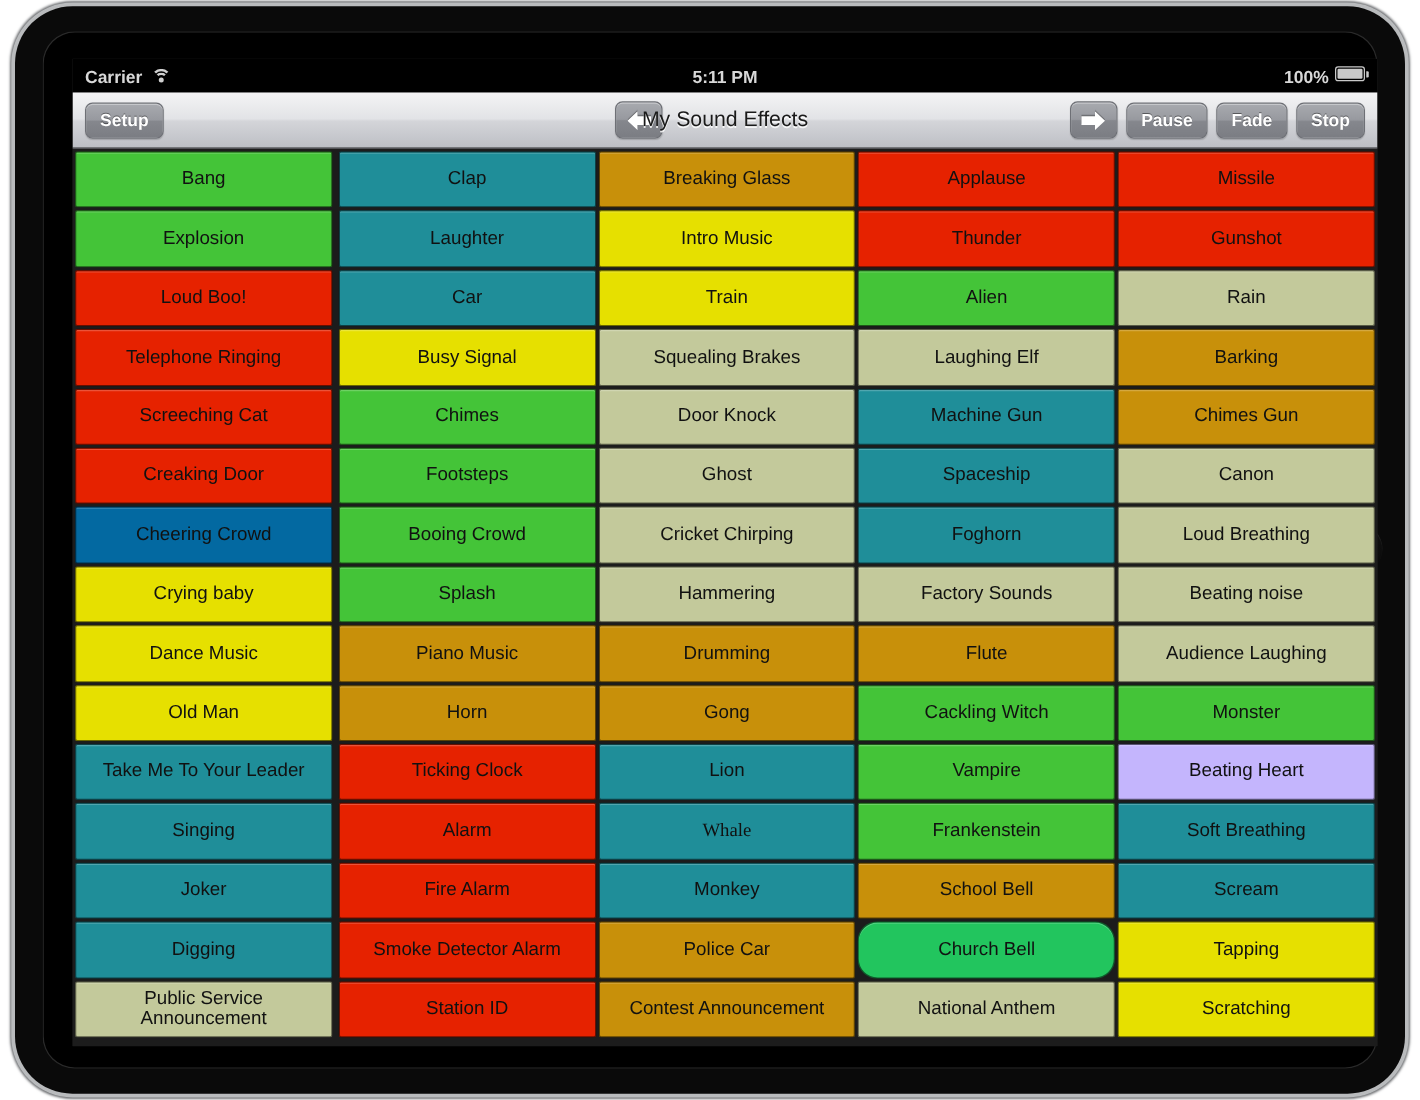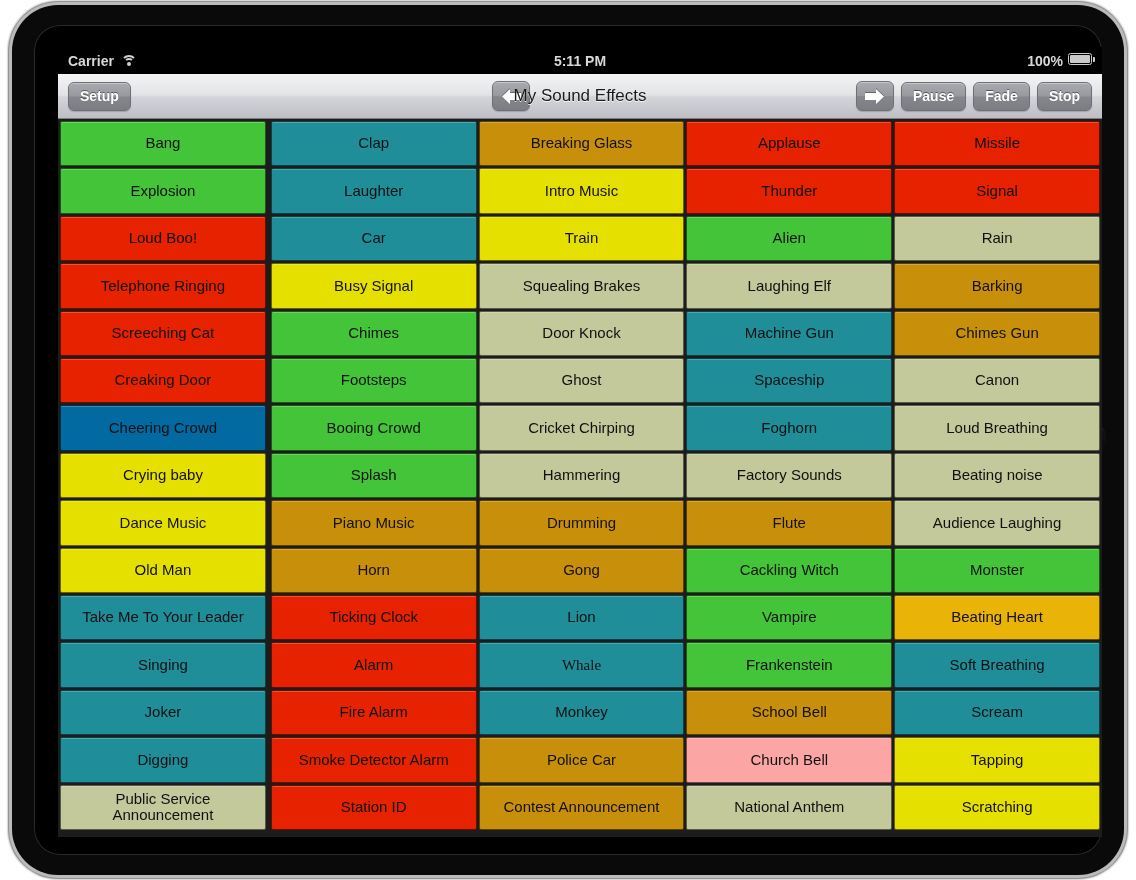--- a/index.html
+++ b/index.html
@@ -247,21 +247,21 @@
           <div class="pad" style="background: rgb(31, 142, 153);">Clap</div>
           <div class="pad" style="background: rgb(200, 144, 10);">Breaking Glass</div>
           <div class="pad" style="background: rgb(230, 34, 0);">Applause</div>
           <div class="pad" style="background: rgb(230, 34, 0);">Missile</div>
         </div>
         <div class="grid-row">
           <div class="pad gutter-right" style="background: rgb(68, 196, 56);">Explosion</div>
           <div class="pad" style="background: rgb(31, 142, 153);">Laughter</div>
           <div class="pad" style="background: rgb(230, 224, 0);">Intro Music</div>
           <div class="pad" style="background: rgb(230, 34, 0);">Thunder</div>
-          <div class="pad" style="background: rgb(230, 34, 0);">Signal</div>
+          <div class="pad" style="background: rgb(230, 34, 0);">Gunshot</div>
         </div>
         <div class="grid-row">
           <div class="pad gutter-right" style="background: rgb(230, 34, 0);">Loud Boo!</div>
           <div class="pad" style="background: rgb(31, 142, 153);">Car</div>
           <div class="pad" style="background: rgb(230, 224, 0);">Train</div>
           <div class="pad" style="background: rgb(68, 196, 56);">Alien</div>
           <div class="pad" style="background: rgb(195, 201, 155);">Rain</div>
         </div>
         <div class="grid-row">
           <div class="pad gutter-right" style="background: rgb(230, 34, 0);">Telephone Ringing</div>
@@ -310,41 +310,41 @@
           <div class="pad" style="background: rgb(200, 144, 10);">Horn</div>
           <div class="pad" style="background: rgb(200, 144, 10);">Gong</div>
           <div class="pad" style="background: rgb(68, 196, 56);">Cackling Witch</div>
           <div class="pad" style="background: rgb(68, 196, 56);">Monster</div>
         </div>
         <div class="grid-row">
           <div class="pad gutter-right" style="background: rgb(31, 142, 153);">Take Me To Your Leader</div>
           <div class="pad" style="background: rgb(230, 34, 0);">Ticking Clock</div>
           <div class="pad" style="background: rgb(31, 142, 153);">Lion</div>
           <div class="pad" style="background: rgb(68, 196, 56);">Vampire</div>
-          <div class="pad" style="background: #eab308;">Beating Heart</div>
+          <div class="pad" style="background: #c4b5fd;">Beating Heart</div>
         </div>
         <div class="grid-row">
           <div class="pad gutter-right" style="background: rgb(31, 142, 153);">Singing</div>
           <div class="pad" style="background: rgb(230, 34, 0);">Alarm</div>
           <div class="pad" style="background: rgb(31, 142, 153); font-family: Liberation Serif, serif;">Whale</div>
           <div class="pad" style="background: rgb(68, 196, 56);">Frankenstein</div>
           <div class="pad" style="background: rgb(31, 142, 153);">Soft Breathing</div>
         </div>
         <div class="grid-row">
           <div class="pad gutter-right" style="background: rgb(31, 142, 153); text-align: center;">Joker</div>
           <div class="pad" style="background: rgb(230, 34, 0);">Fire Alarm</div>
           <div class="pad" style="background: rgb(31, 142, 153);">Monkey</div>
           <div class="pad" style="background: rgb(200, 144, 10);">School Bell</div>
           <div class="pad" style="background: rgb(31, 142, 153);">Scream</div>
         </div>
         <div class="grid-row">
           <div class="pad gutter-right" style="background: rgb(31, 142, 153);">Digging</div>
           <div class="pad" style="background: rgb(230, 34, 0);">Smoke Detector Alarm</div>
           <div class="pad" style="background: rgb(200, 144, 10);">Police Car</div>
-          <div class="pad" style="background: #fca5a5;">Church Bell</div>
+          <div class="pad" style="background: #22c55e; border-radius: 16px;">Church Bell</div>
           <div class="pad" style="background: rgb(230, 224, 0);">Tapping</div>
         </div>
         <div class="grid-row">
           <div class="pad gutter-right" style="background: rgb(195, 201, 155);">Public Service Announcement</div>
           <div class="pad" style="background: rgb(230, 34, 0);">Station ID</div>
           <div class="pad" style="background: rgb(200, 144, 10);">Contest Announcement</div>
           <div class="pad" style="background: rgb(195, 201, 155);">National Anthem</div>
           <div class="pad" style="background: rgb(230, 224, 0);">Scratching</div>
         </div>
       </div>

